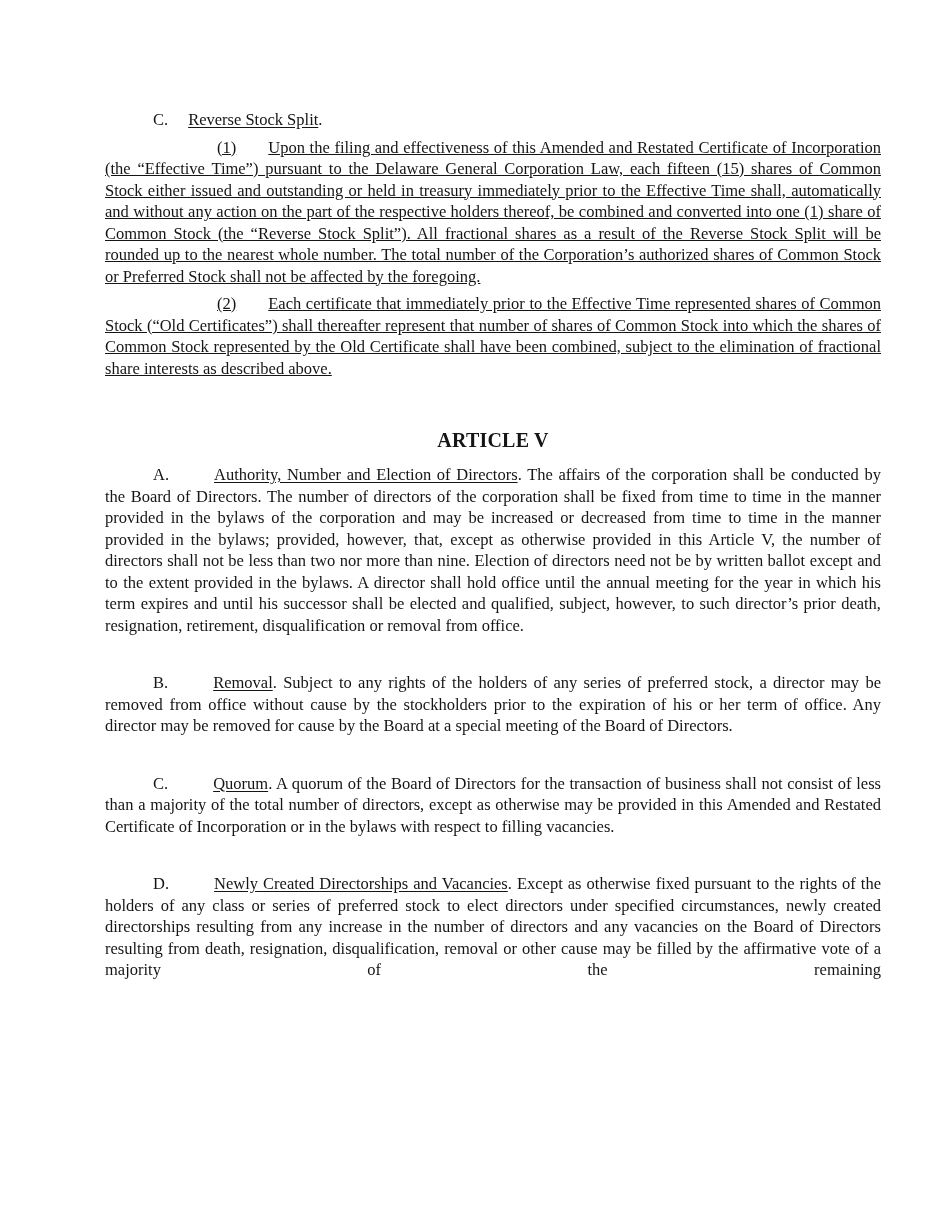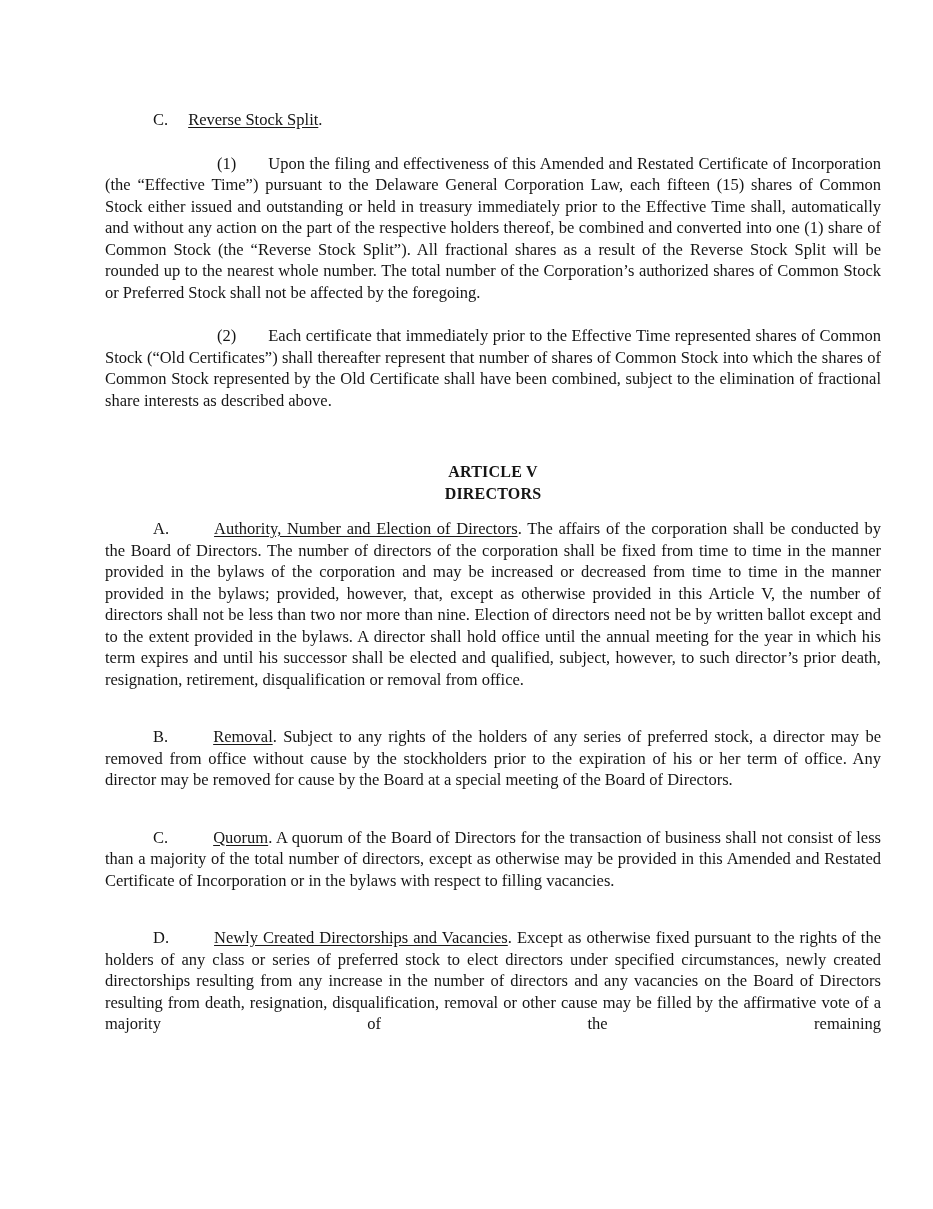--- a/index.html
+++ b/index.html
@@ -21,55 +21,54 @@
     font-family: "Liberation Serif", serif;
     font-size: 16.5px;
     line-height: 21.5px;
     color: #151515;
   }
   .para {
     margin: 0;
     text-align: justify;
   }
   .indent-heading { text-indent: 48px; }
-  .indent-num     { text-indent: 112px; margin-top: 22px; }
+  .indent-num     { text-indent: 112px; margin-top: 6px; text-decoration: underline; }
   .section-para   { text-indent: 48px;  margin-top: 36px; }
   .section-a      { margin-top: 13px; }
   .tab { display: inline-block; }
   .tab-sm      { width: 20px; }
   .tab-num     { width: 32px; }
   .tab-section { width: 45px; }
   .u { text-decoration: underline; text-underline-offset: 2px; }
   .article-heading {
     margin-top: 50px;
     text-align: center;
     font-weight: bold;
   }
   .article-heading p {
-    margin: 0;
-    font-size: 16px;
+    margin: 12px;
+    font-size: 20px;
     line-height: 22px;
     letter-spacing: 0.2px;
   }
   .continued { text-align-last: justify; }
 </style>
 </head>
 <body>
 
 <div class="page">
 
   <p class="para indent-heading"><span>C.</span><span class="tab tab-sm"></span><span class="u">Reverse Stock Split</span><span>.</span></p>
 
   <p class="para indent-num"><span>(1)</span><span class="tab tab-num"></span><span>Upon the filing and effectiveness of this Amended and Restated Certificate of Incorporation (the “Effective Time”) pursuant to the Delaware General Corporation Law, each fifteen (15) shares of Common Stock either issued and outstanding or held in treasury immediately prior to the Effective Time shall, automatically and without any action on the part of the respective holders thereof, be combined and converted into one (1) share of Common Stock (the “Reverse Stock Split”).  All fractional shares as a result of the Reverse Stock Split will be rounded up to the nearest whole number.  The total number of the Corporation’s authorized shares of Common Stock or Preferred Stock shall not be affected by the foregoing.</span></p>
 
   <p class="para indent-num"><span>(2)</span><span class="tab tab-num"></span><span>Each certificate that immediately prior to the Effective Time represented shares of Common Stock (“Old Certificates”) shall thereafter represent that number of shares of Common Stock into which the shares of Common Stock represented by the Old Certificate shall have been combined, subject to the elimination of fractional share interests as described above.</span></p>
 
   <div class="article-heading">
     <p>ARTICLE V</p>
-    <p>DIRECTORS</p>
   </div>
 
   <p class="para section-para section-a"><span>A.</span><span class="tab tab-section"></span><span class="u">Authority, Number and Election of Directors</span><span>.</span> <span>The affairs of the corporation shall be conducted by the Board of Directors. The number of directors of the corporation shall be fixed from time to time in the manner provided in the bylaws of the corporation and may be increased or decreased from time to time in the manner provided in the bylaws; provided, however, that, except as otherwise provided in this Article V, the number of directors shall not be less than two nor more than nine.  Election of directors need not be by written ballot except and to the extent provided in the bylaws.  A director shall hold office until the annual meeting for the year in which his term expires and until his successor shall be elected and qualified, subject, however, to such director’s prior death, resignation, retirement, disqualification or removal from office.</span></p>
 
   <p class="para section-para"><span>B.</span><span class="tab tab-section"></span><span class="u">Removal</span><span>.</span> <span>Subject to any rights of the holders of any series of preferred stock, a director may be removed from office without cause by the stockholders prior to the expiration of his or her term of office.  Any director may be removed for cause by the Board at a special meeting of the Board of Directors.</span></p>
 
   <p class="para section-para"><span>C.</span><span class="tab tab-section"></span><span class="u">Quorum</span><span>.</span> <span>A quorum of the Board of Directors for the transaction of business shall not consist of less than a majority of the total number of directors, except as otherwise may be provided in this Amended and Restated Certificate of Incorporation or in the bylaws with respect to filling vacancies.</span></p>
 
   <p class="para section-para continued"><span>D.</span><span class="tab tab-section"></span><span class="u">Newly Created Directorships and Vacancies</span><span>.</span> <span>Except as otherwise fixed pursuant to the rights of the holders of any class or series of preferred stock to elect directors under specified circumstances, newly created directorships resulting from any increase in the number of directors and any vacancies on the Board of Directors resulting from death, resignation, disqualification, removal or other cause may be filled by the affirmative vote of a majority of the remaining</span></p>
 

